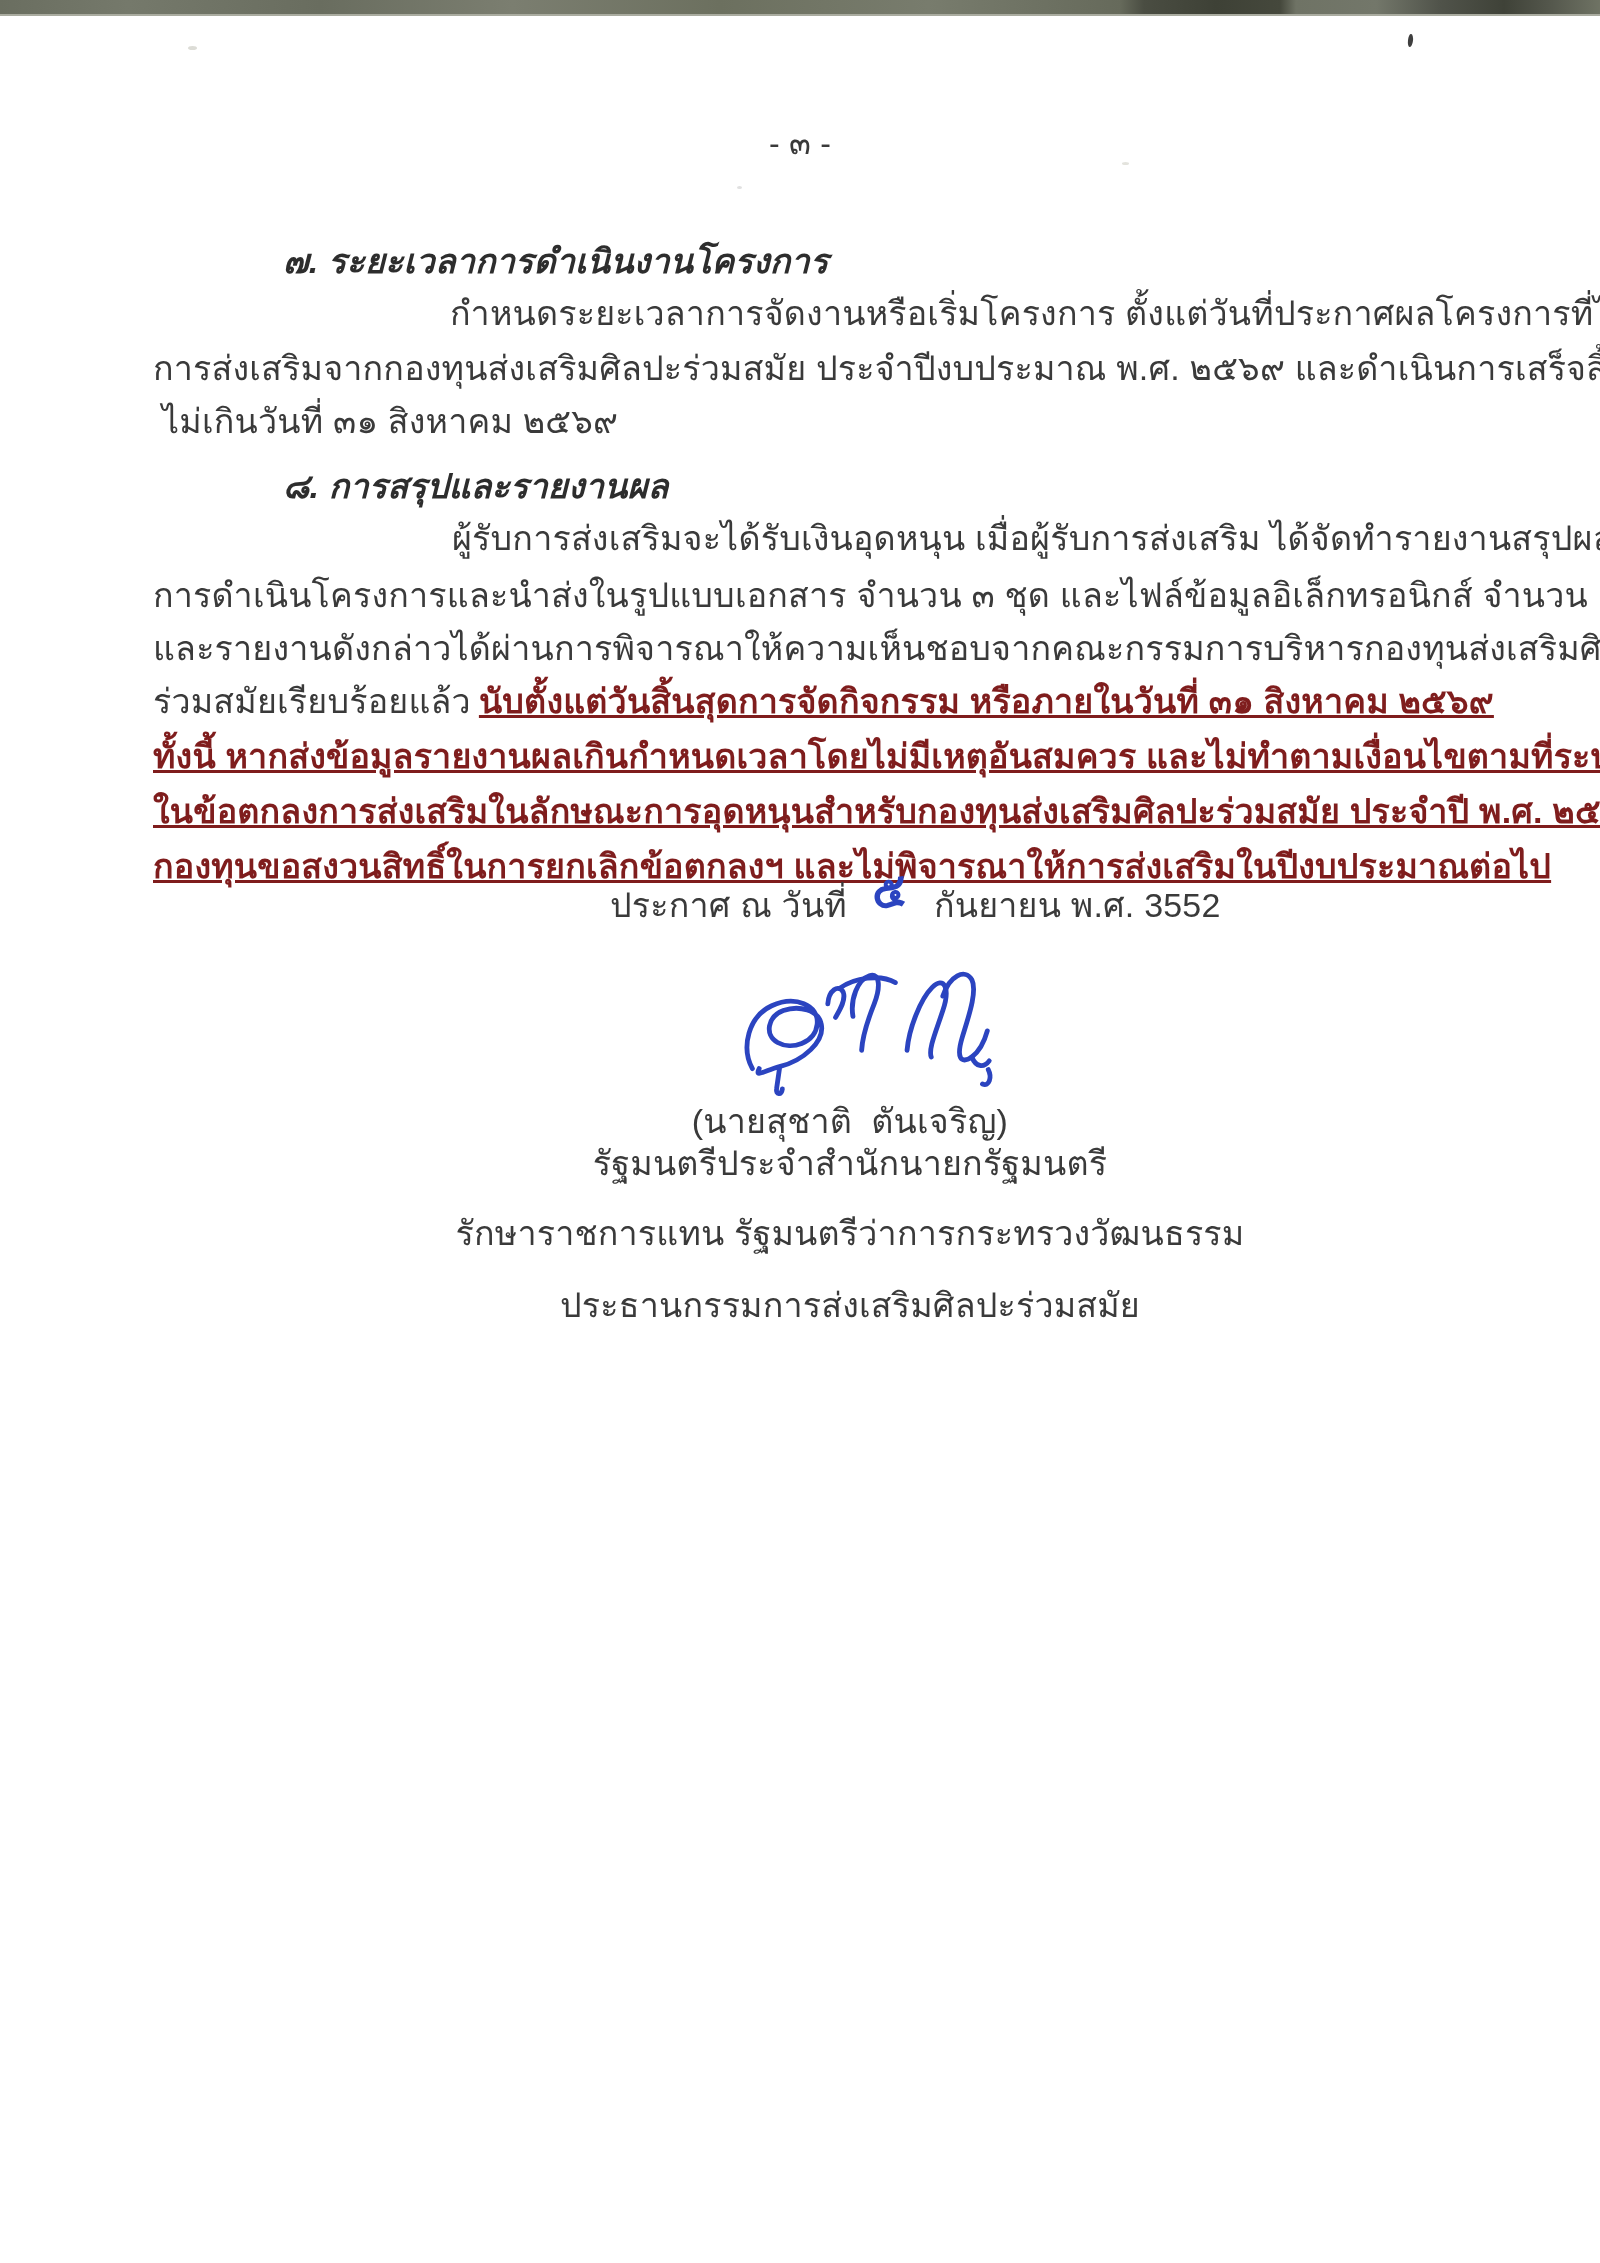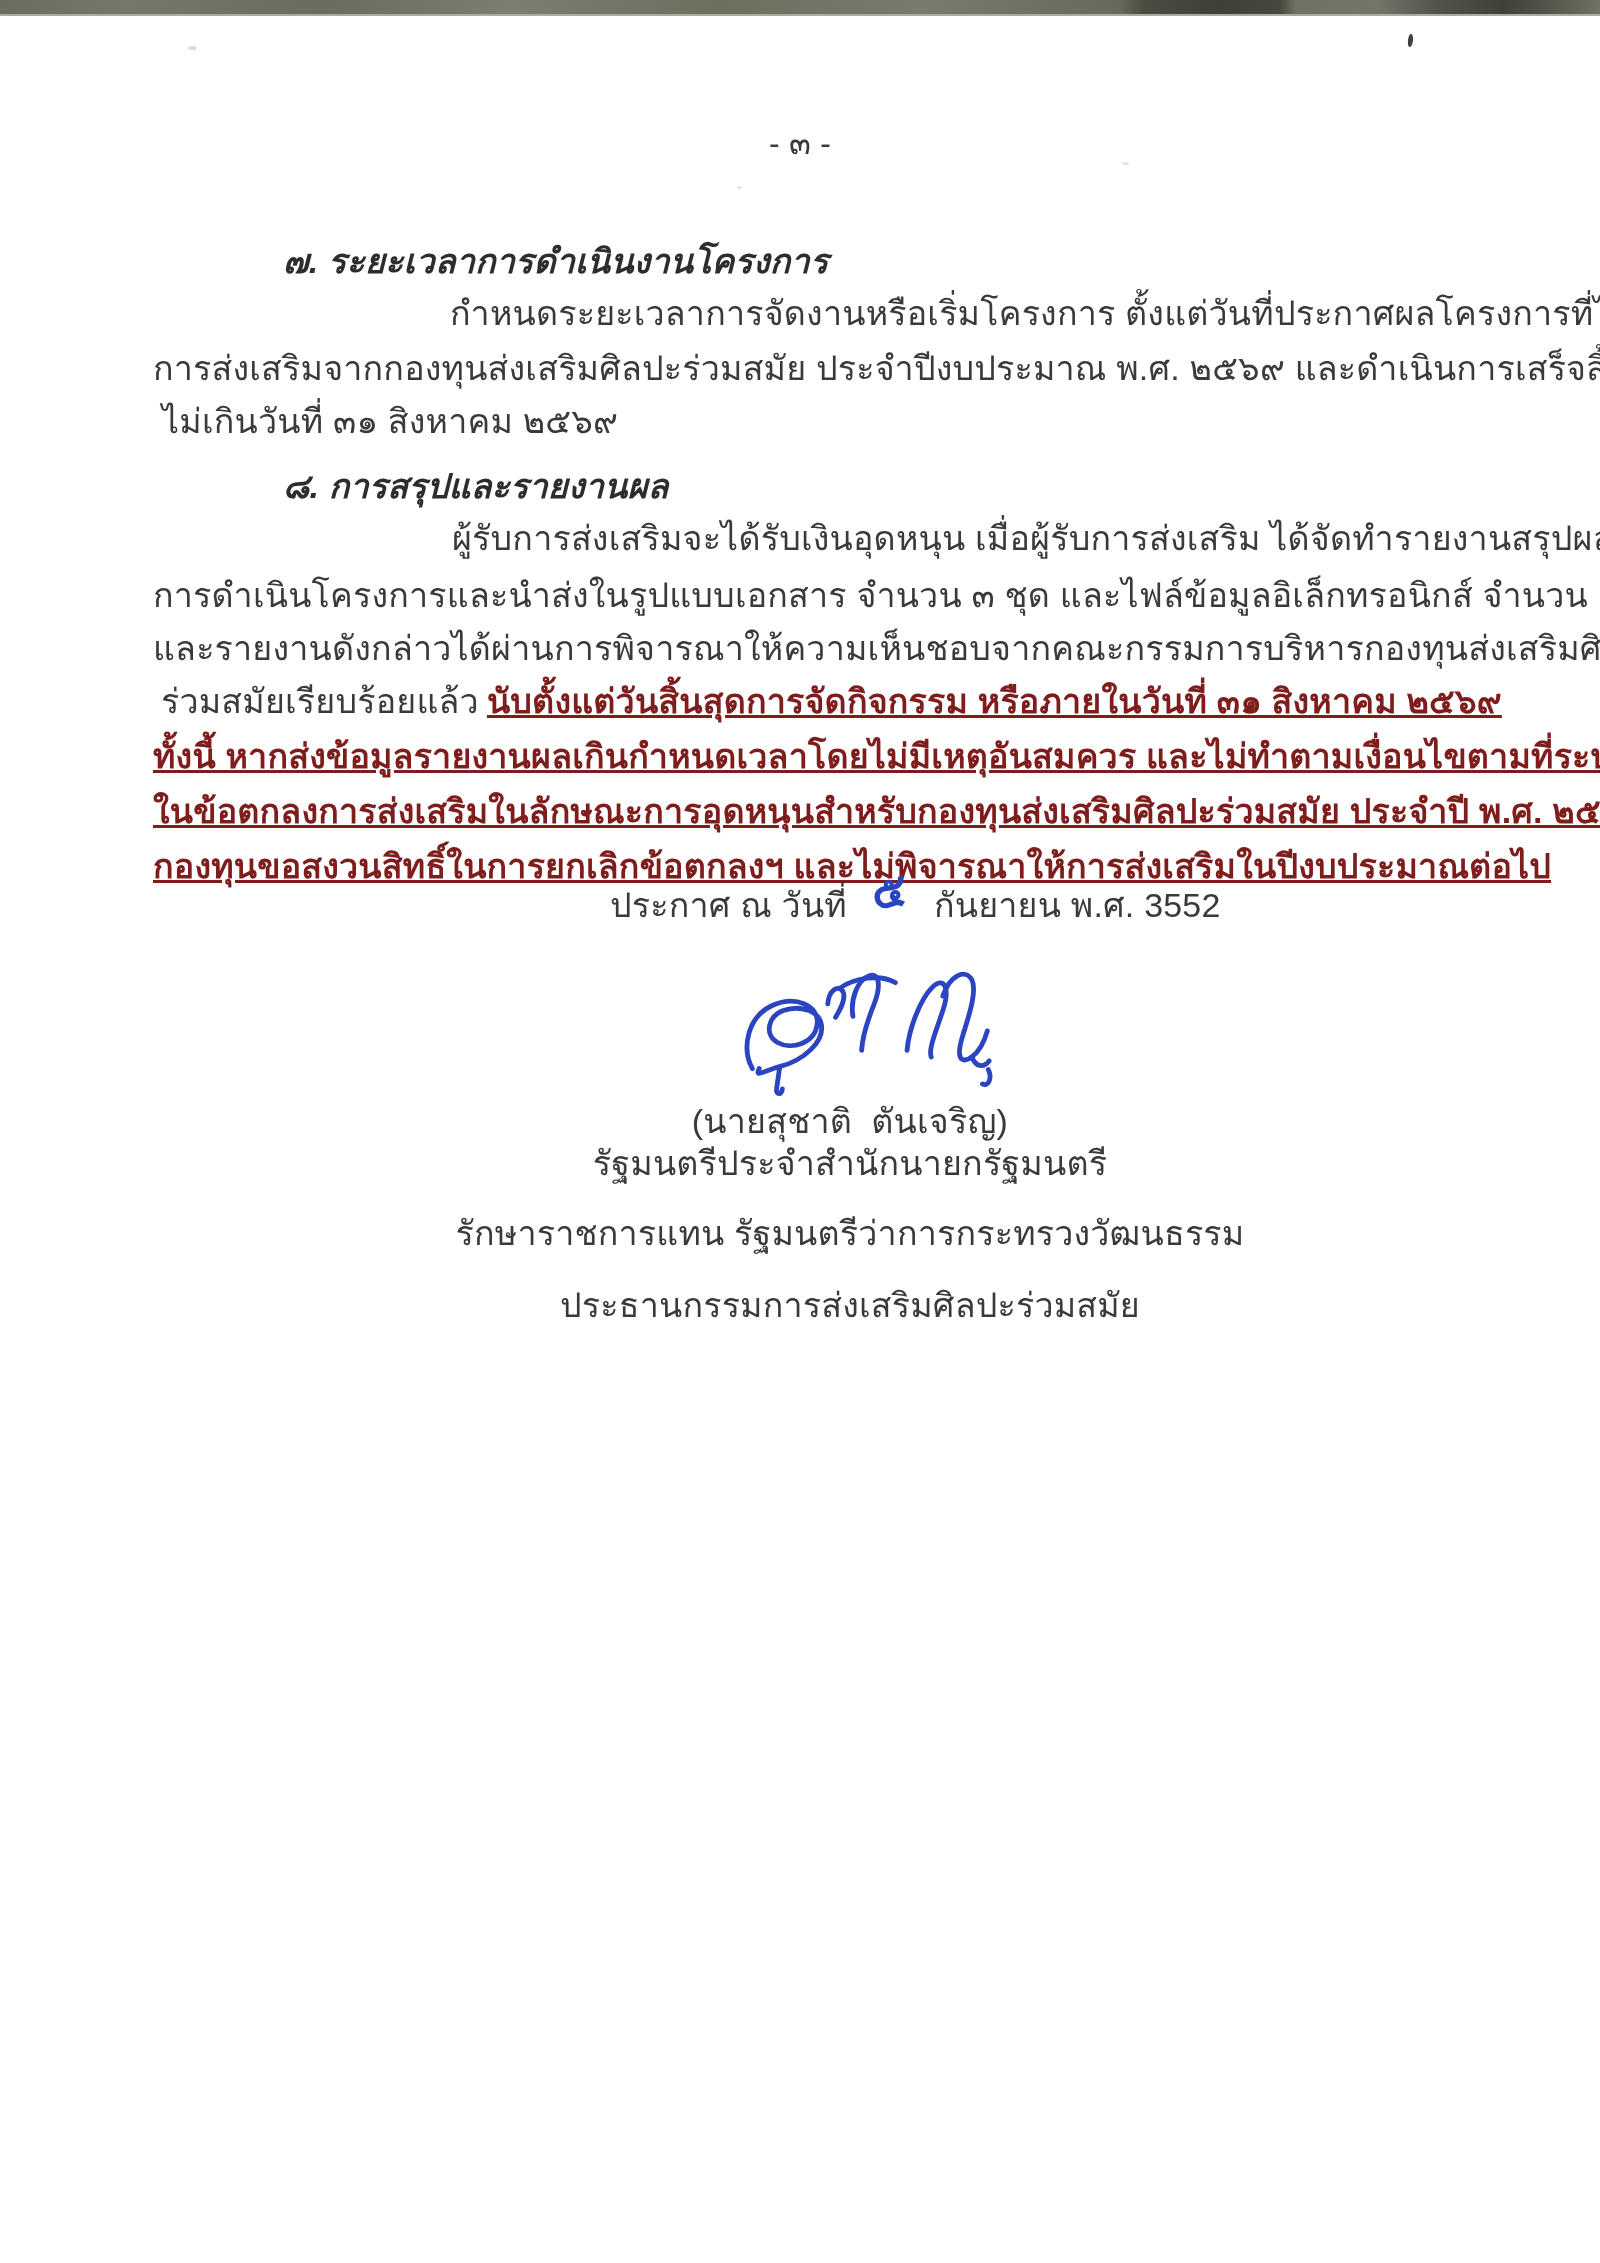--- a/index.html
+++ b/index.html
@@ -49,21 +49,21 @@
   .s7l3 { top: 398px; left: 153px; margin-left: 9px; }
 
   .s8l1 { top: 515px; left: 452px; }
   .s8l2 { top: 572px; left: 153px; }
   .s8l3 { top: 625px; left: 153px; }
   .s8l4 { top: 678px; left: 153px; }
   .s8l5 { top: 733px; left: 153px; }
   .s8l6 { top: 788px; left: 153px; }
   .s8l7 { top: 843px; left: 153px; }
   .bold-run { font-weight: 700; color: #7f1d1d; text-decoration: underline; }
-  .reg-run { padding-right: 8px; margin-left: 8px; }
+  .reg-run { padding-right: 8px; }
 
   .date-row { top: 878px; left: 610px; }
   .date-row .gap { display: inline-block; width: 26px; }
   .hand-day {
     color: #2b44c0;
     font-size: 46px;
     font-weight: 600;
     display: inline-block;
     transform: rotate(-7deg) translateY(-10px);
   }

